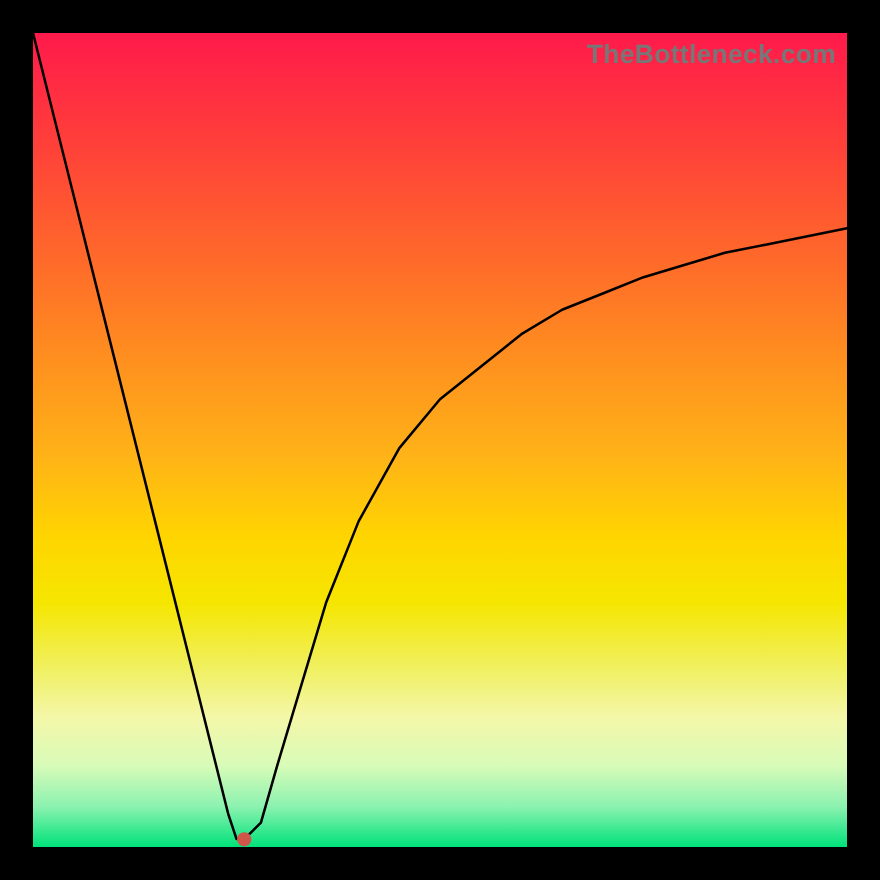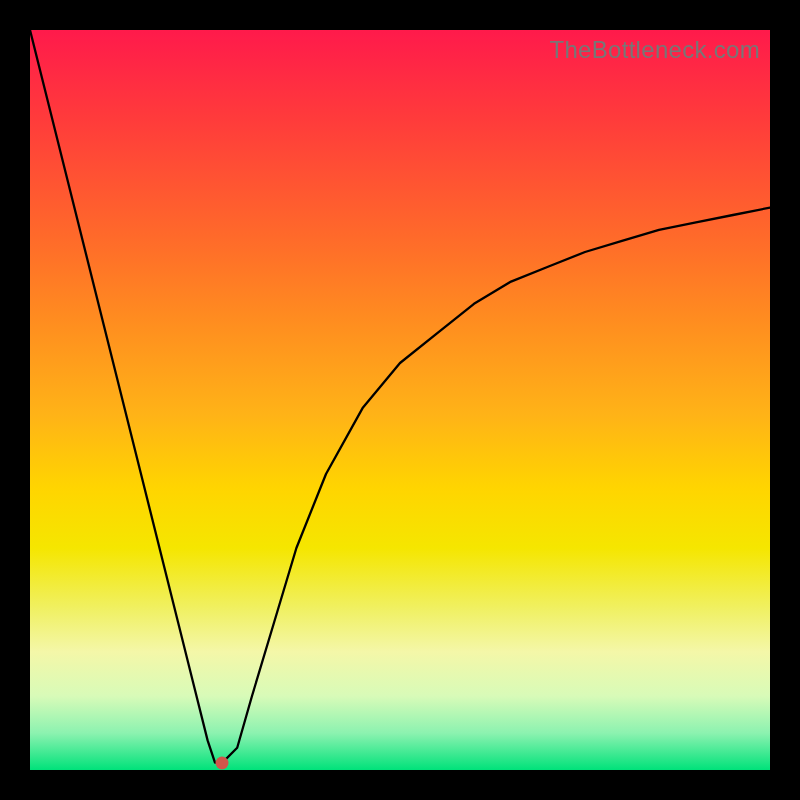--- a/index.html
+++ b/index.html
@@ -37,21 +37,21 @@
       #8cf2b0 95%,
       #00e27a 100%
     );
   }
   .watermark {
     position: absolute;
     top: 6px;
     right: 10px;
     color: #777;
     font-size: 24px;
-    font-weight: 400;
+    font-weight: 700;
     letter-spacing: 0.3px;
     user-select: none;
   }
   svg.curve {
     position: absolute;
     left: 0;
     top: 0;
     width: 740px;
     height: 740px;
     overflow: visible;

